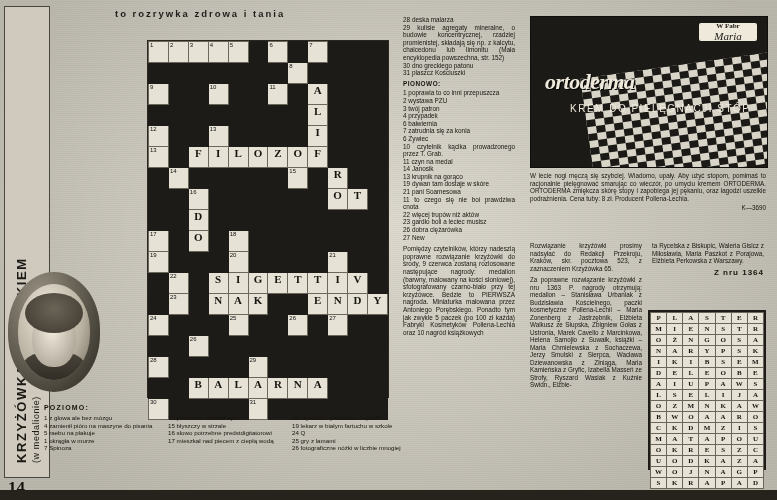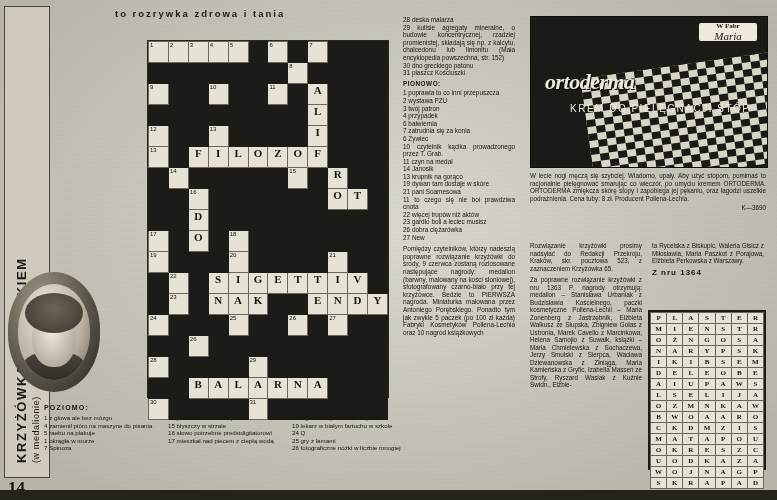--- a/index.html
+++ b/index.html
@@ -69,21 +69,21 @@
   .ad-sub{position:absolute;left:16px;top:86px;font-size:10px;letter-spacing:1.5px;color:#efe9dc;margin-left:23px;}
   .ad-text{position:absolute;left:530px;top:172px;width:236px;font-size:6.3px;line-height:7.6px;
         color:#17150f;text-align:justify;}
   .ad-text .sig{text-align:right;display:block;margin-top:2px;}
 
   
   .sol{position:absolute;left:530px;top:242px;width:236px;display:flex;gap:10px;
         font-size:6.3px;line-height:7.5px;color:#17150f;text-align:justify;}
   .sol .c{width:112px;}
   .sol p{margin:0 0 4px;}
-  .znru{font-weight:bold;letter-spacing:1px;font-size:8px;text-align:left;margin-top:4px;}
+  .znru{font-weight:bold;letter-spacing:1px;font-size:8px;text-align:right;margin-top:4px;}
 
   
   .ws{position:absolute;left:648px;top:310px;width:118px;height:160px;background:#1d1b17;padding:2px;box-sizing:border-box;}
   .ws table{border-collapse:collapse;width:100%;height:100%;}
   .ws td{border:1px solid #6b6458;background:#e6e2d6;text-align:center;font-size:7px;
         font-weight:bold;color:#17150f;font-family:"Liberation Serif",serif;width:14.2%;}
 
   
   .pageno{position:absolute;left:8px;bottom:2px;font-size:17px;font-weight:bold;color:#17150f;font-family:"Liberation Serif",serif;}
   .botbar{position:absolute;left:0;bottom:0;width:777px;height:10px;background:#26231d;}

